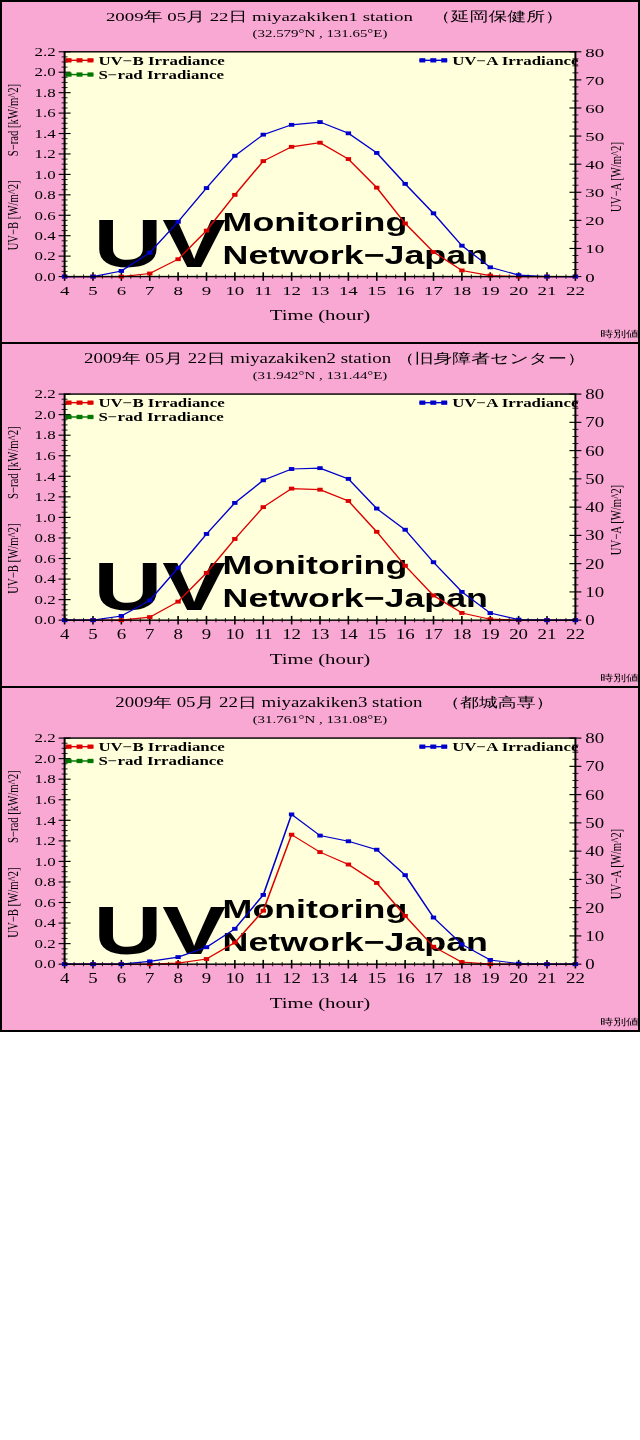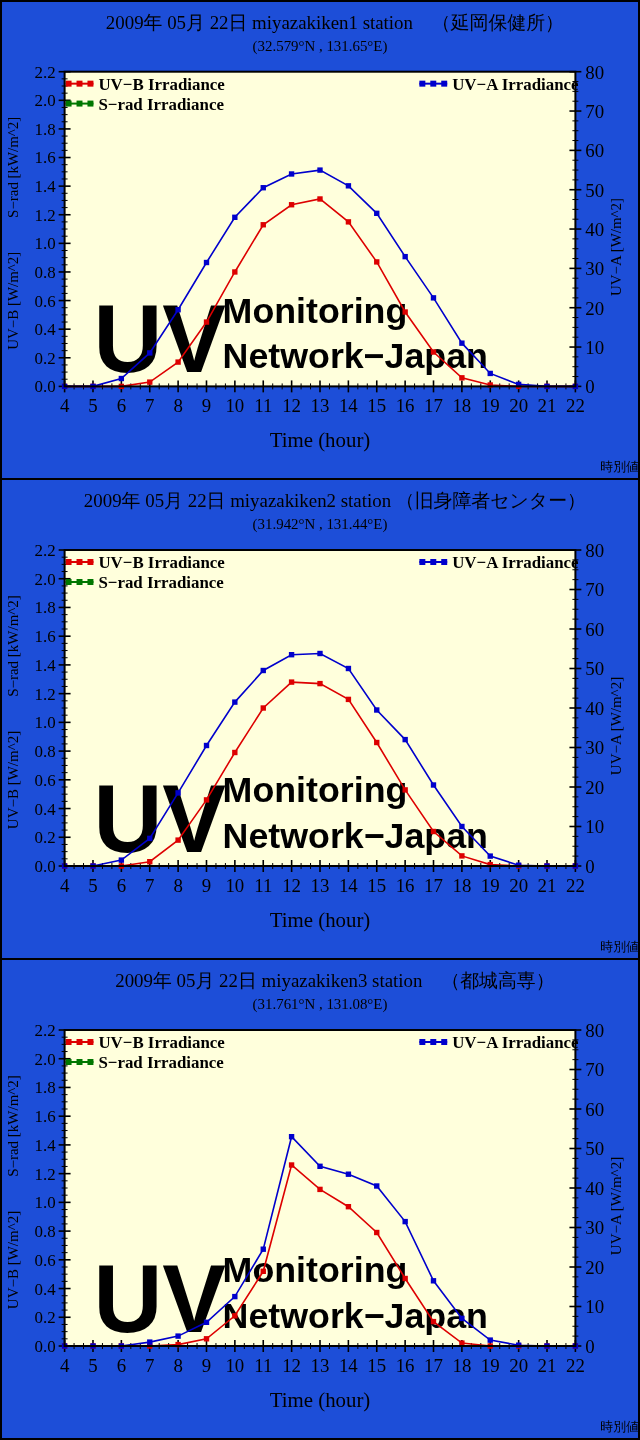--- a/index.html
+++ b/index.html
@@ -1,18 +1,18 @@
 <!DOCTYPE html>
 <html><head>
 <meta charset="utf-8">
 <style>
   html,body{margin:0;padding:0;background:#fff;}
   body{width:640px;font-family:"Liberation Serif","DejaVu Serif",serif;}
   .page{width:640px;}
-  .panel{width:640px;height:480px;box-sizing:border-box;border:2px solid #000;border-top:none;background:#1d4ed8;}
+  .panel{width:640px;height:344px;box-sizing:border-box;border:2px solid #000;border-top:none;background:#f9a8d4;}
   .panel:first-child{border-top:2px solid #000;}
   .panel svg{display:block;width:100%;height:100%;}
   svg text{font-family:"Liberation Serif","DejaVu Serif",serif;fill:#000;}
   .title{font-size:19px;}
   .subtitle{font-size:15px;}
   .leg{font-size:17px;font-weight:bold;}
   .axl{font-size:15px;}
   .xlab{font-size:21px;}
   .foot{font-size:13px;font-family:"Liberation Sans","DejaVu Sans",sans-serif;}
   .tickL{font-size:17px;}

